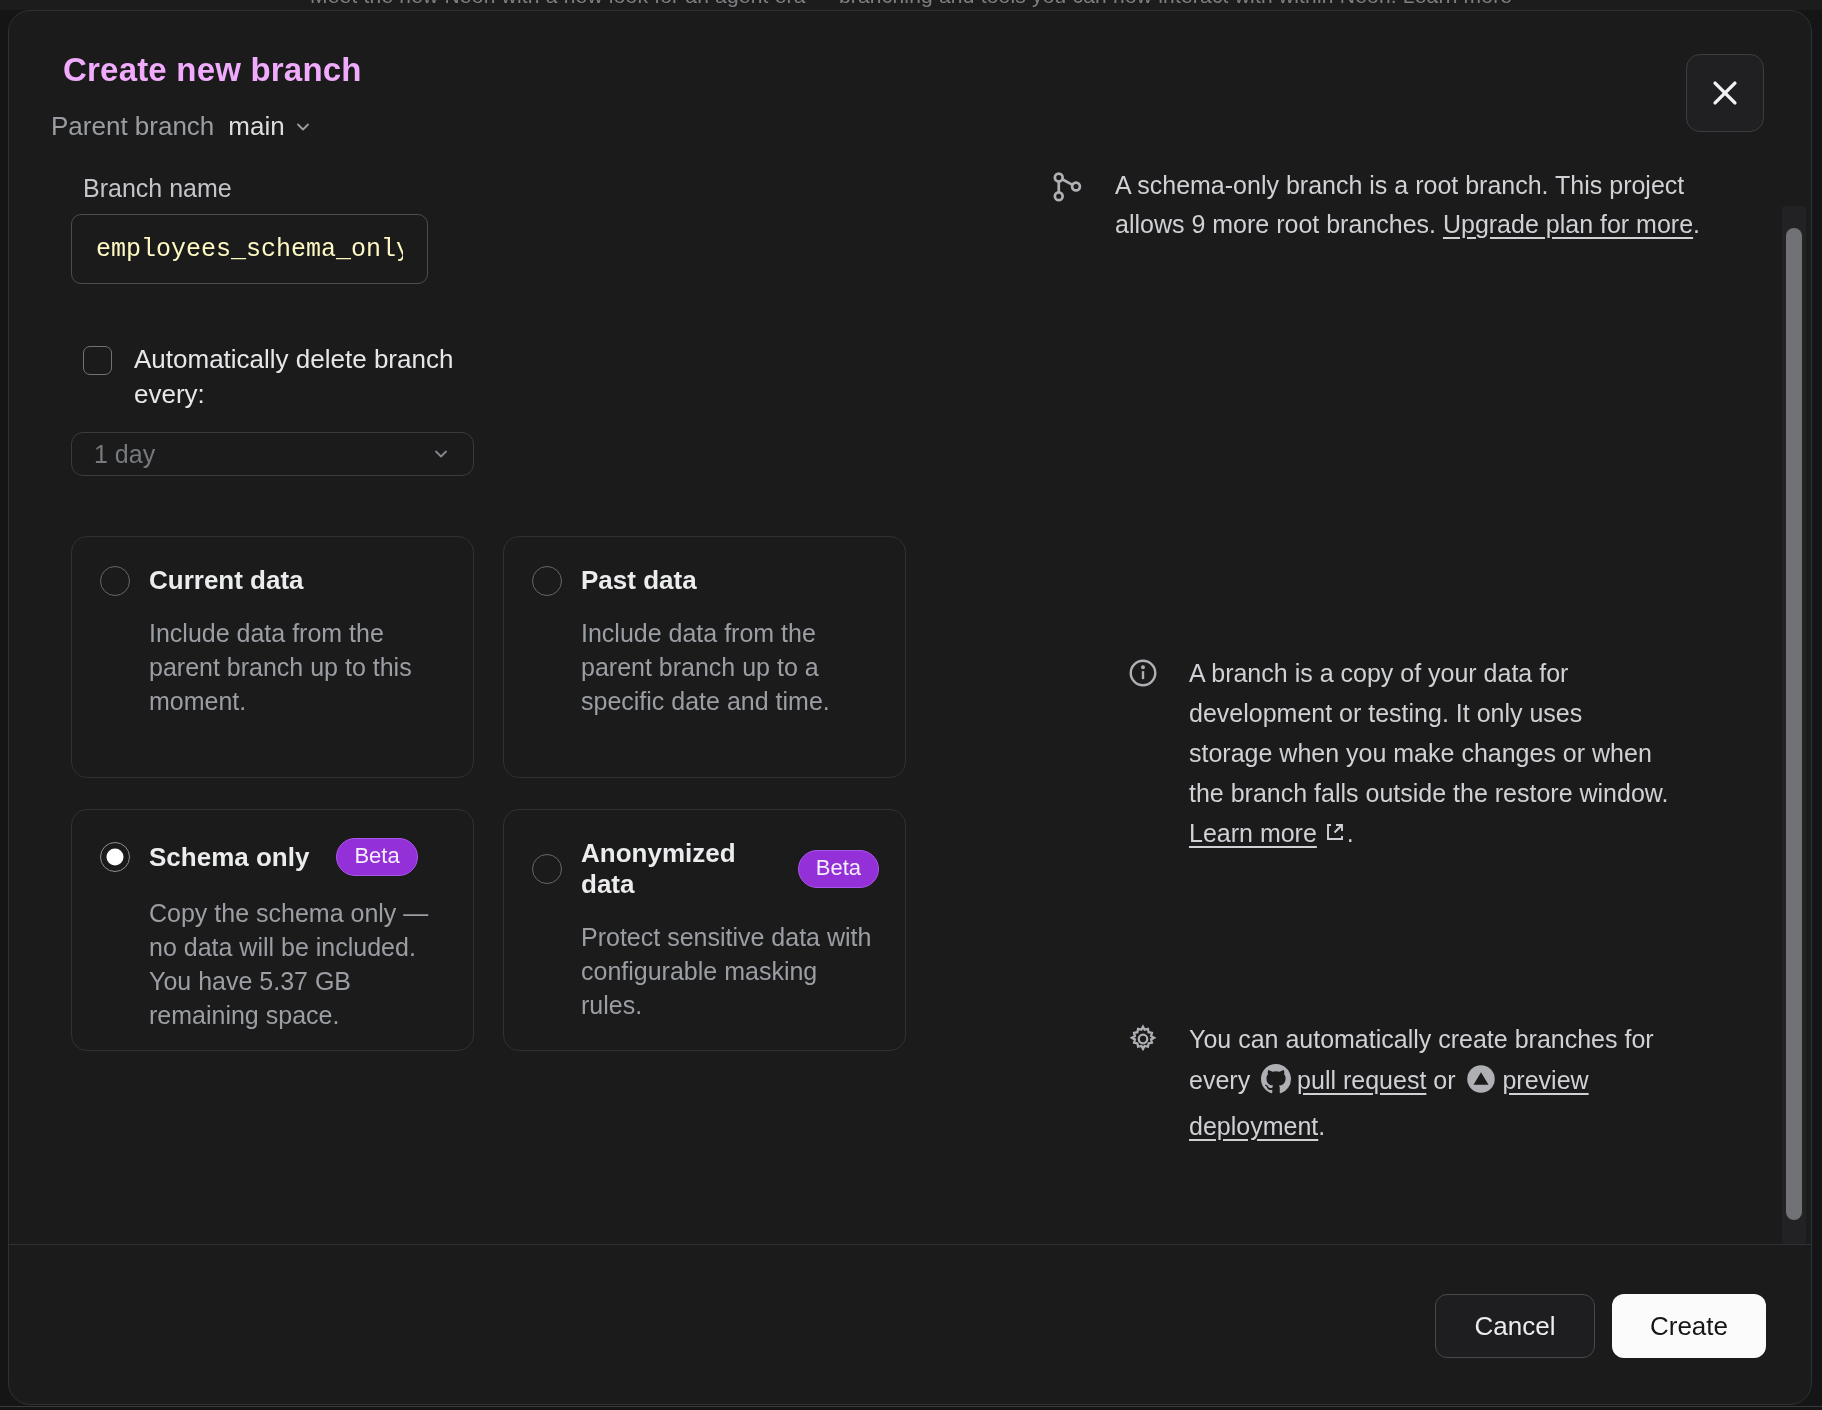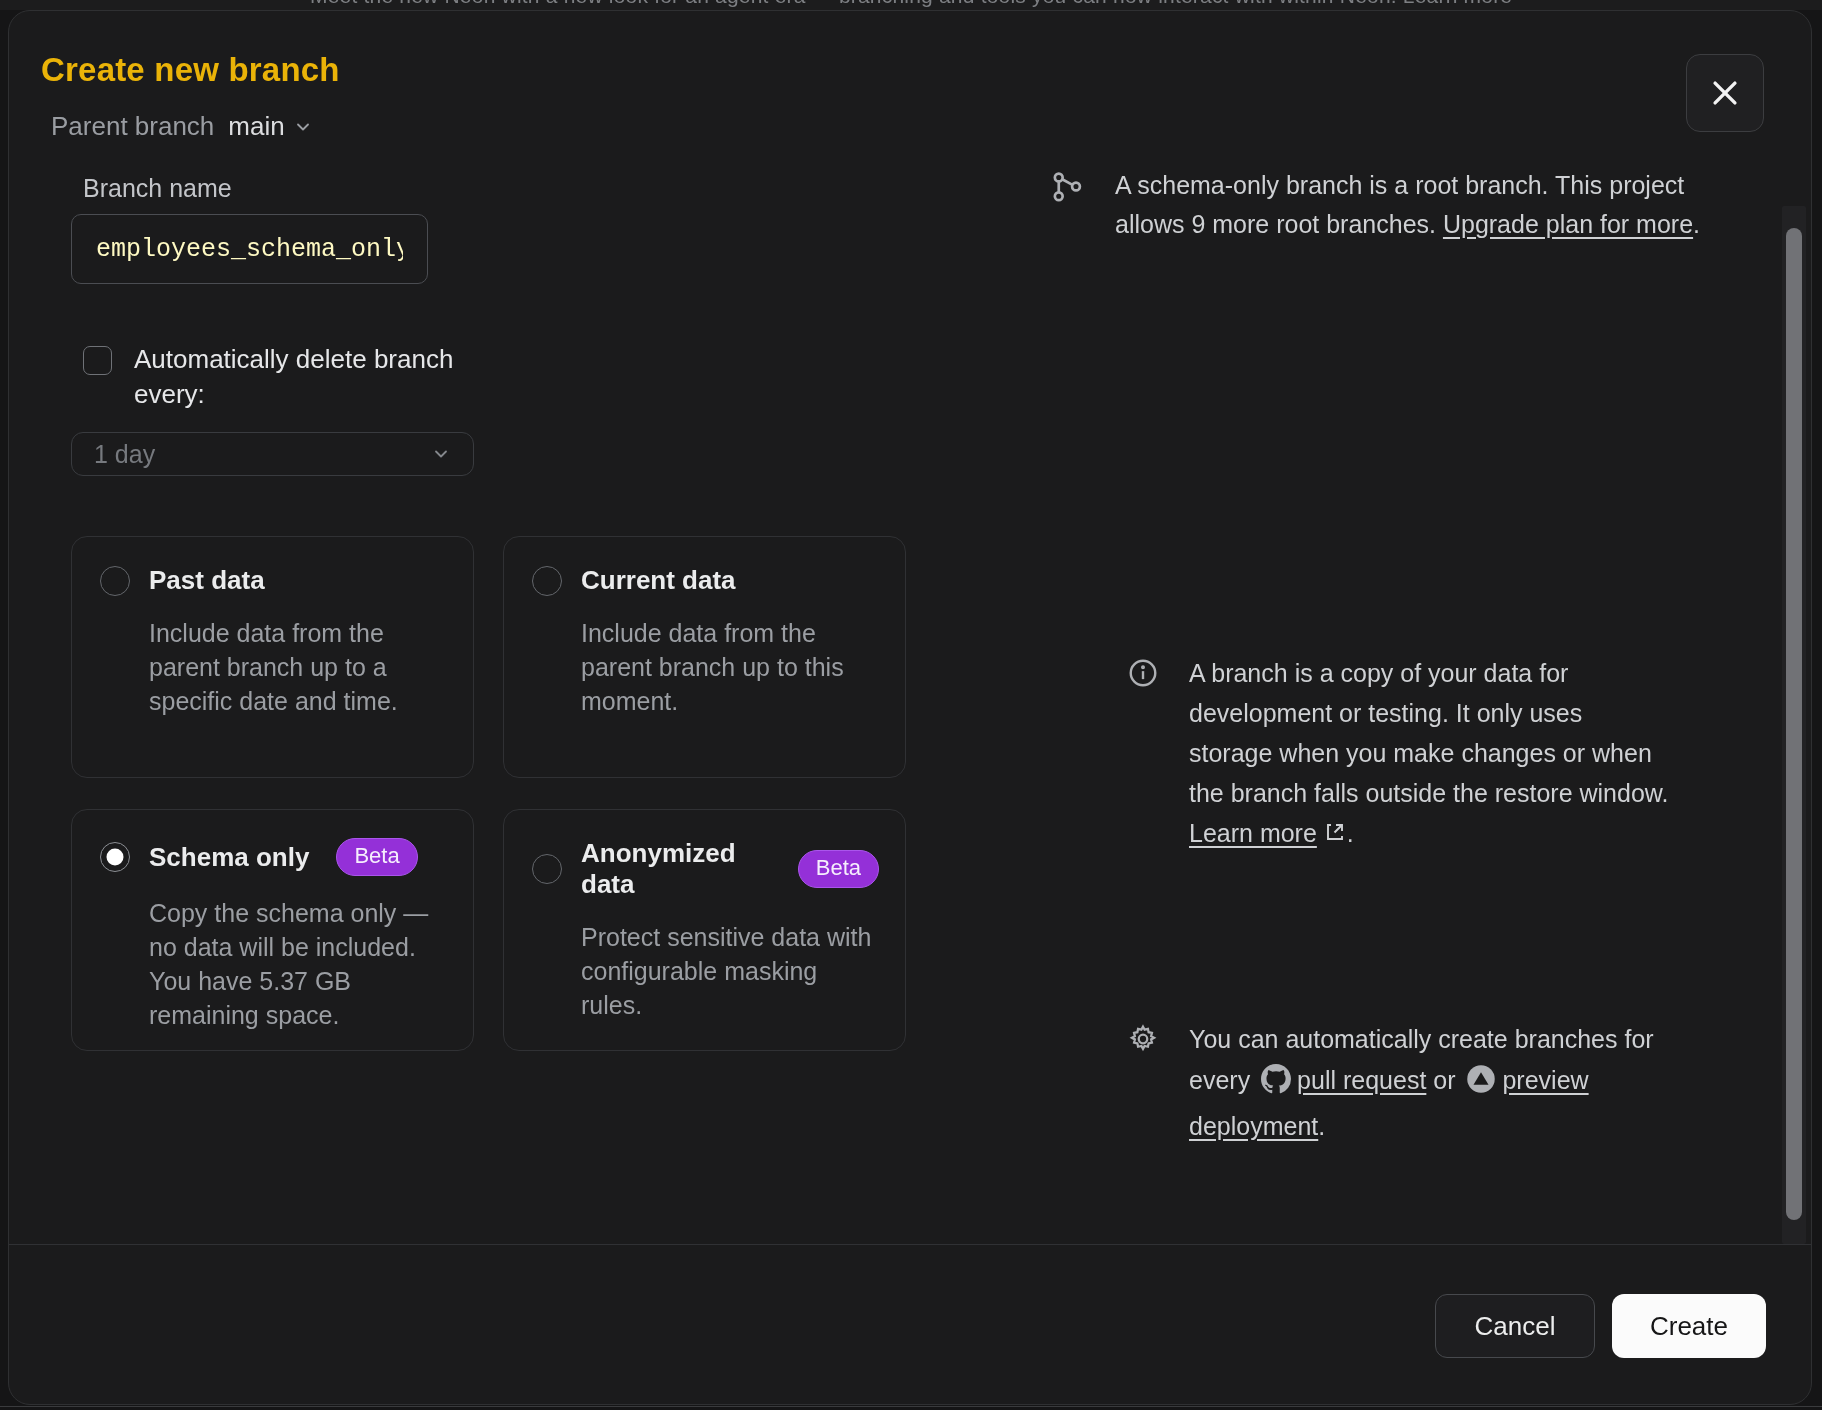--- a/index.html
+++ b/index.html
@@ -22,22 +22,22 @@
   }
   .under-line { position:absolute; left:0; top:1406px; width:1822px; height:1px; background:#3a3b3d; }
 
   
   .modal {
     position:absolute; left:8px; top:10px; width:1804px; height:1395px;
     background:#1b1b1c; border:1px solid #2f3032; border-radius:22px;
     overflow:hidden;
   }
   .modal-title {
-    position:absolute; left:32px; top:40px;
-    font-size:33px; font-weight:700; color:#eab308; letter-spacing:.2px;
+    position:absolute; left:54px; top:40px;
+    font-size:33px; font-weight:700; color:#f0abfc; letter-spacing:.2px;
   }
   .parent-row {
     position:absolute; left:42px; top:100px; display:flex; align-items:center; gap:14px;
     font-size:26px;
   }
   .parent-label { color:#9a9da2; }
   .parent-value { color:#dcdddf; display:flex; align-items:center; gap:8px; cursor:pointer; }
   .chev { width:20px; height:20px; stroke:#9a9da2; fill:none; stroke-width:2.2; stroke-linecap:round; stroke-linejoin:round; }
 
   .close-btn {
@@ -166,31 +166,31 @@
     <svg class="chev" viewBox="0 0 24 24">
         <polyline points="6 9 12 15 18 9"></polyline>
       </svg>
   </div>
 
   <div class="cards">
 
     <div class="card">
       <div class="card-head">
         <div class="radio"></div>
+        <span class="card-title">Current data</span>
+      </div>
+      <div class="card-desc">Include data from the parent branch up to this moment.</div>
+    </div>
+
+    <div class="card">
+      <div class="card-head">
+        <div class="radio"></div>
         <span class="card-title">Past data</span>
       </div>
       <div class="card-desc">Include data from the parent branch up to a specific date and time.</div>
-    </div>
-
-    <div class="card">
-      <div class="card-head">
-        <div class="radio"></div>
-        <span class="card-title">Current data</span>
-      </div>
-      <div class="card-desc">Include data from the parent branch up to this moment.</div>
     </div>
 
     <div class="card">
       <div class="card-head">
         <div class="radio checked"></div>
         <span class="card-title">Schema only</span>
         <span class="beta-badge">Beta</span>
       </div>
       <div class="card-desc">Copy the schema only — no data will be included. You have 5.37 GB remaining space.</div>
     </div>

